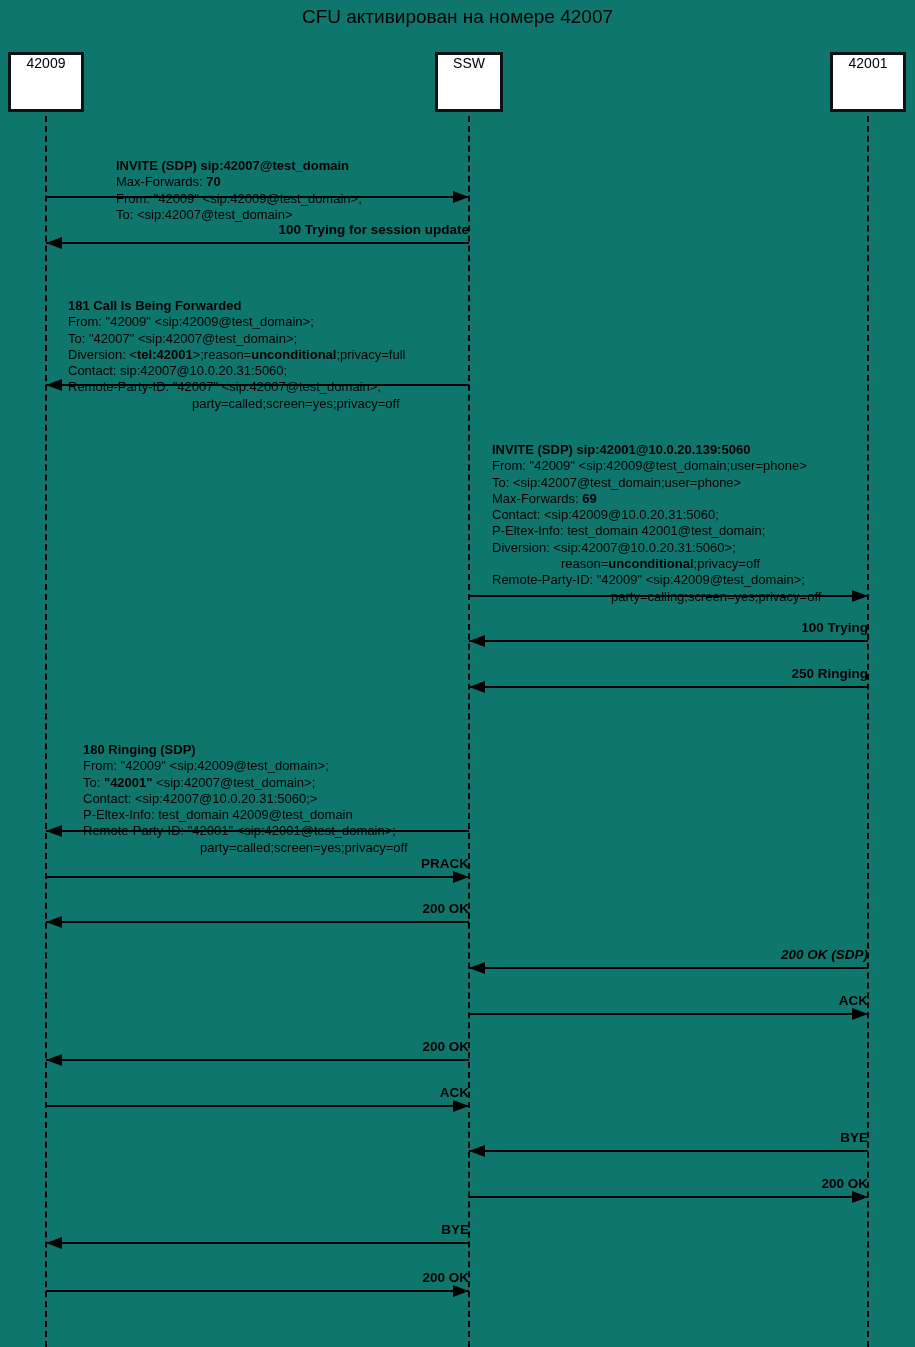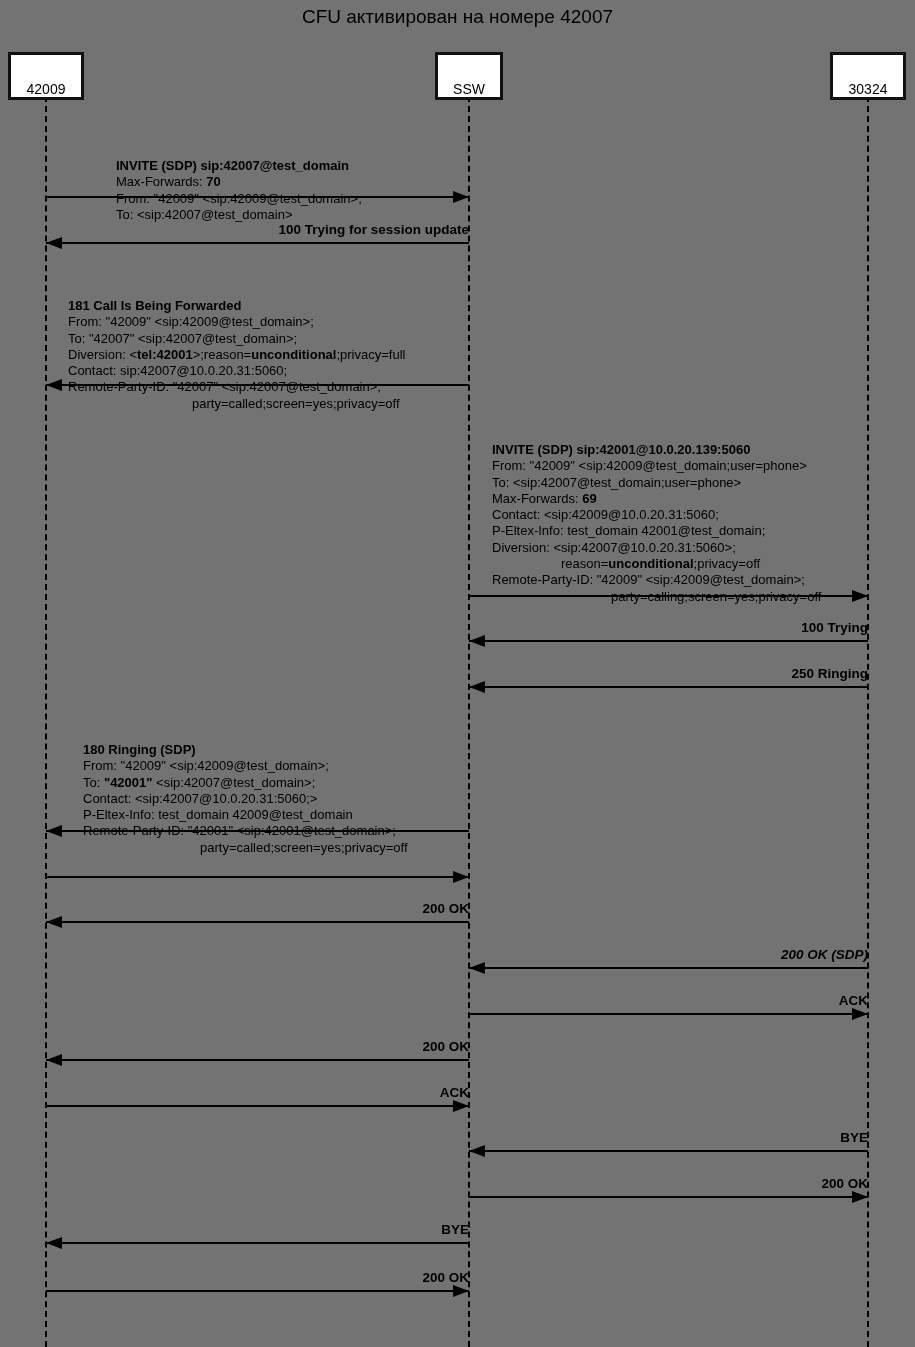--- a/index.html
+++ b/index.html
@@ -1,32 +1,32 @@
 <!DOCTYPE html>
 <html><head>
 <meta charset="utf-8">
 <style>
   html, body { margin:0; padding:0; background:#fff; }
   #diagram {
     position:relative; width:915px; height:1347px; overflow:hidden;
-    background:#737373; color:#000;
+    background:#0f766e; color:#000;
     font-family:"Liberation Sans","DejaVu Sans",sans-serif;
   }
   .title {
     position:absolute; top:5px; left:0; width:915px;
     text-align:center; font-size:19px; line-height:24px;
   }
   .lifeline {
     position:absolute; top:96px; height:1251px; width:0;
     border-left:2px dashed #000;
   }
   .actor-box {
-    position:absolute; top:52px; height:48px; box-sizing:border-box;
+    position:absolute; top:52px; height:60px; box-sizing:border-box;
     border:3px solid #111; background:#fff;
-    display:flex; align-items:flex-end; justify-content:center;
+    display:flex; align-items:flex-start; justify-content:center;
     font-size:14px;
   }
   .msg-line { position:absolute; height:0; border-top:2px solid #000; }
   .arrow-head {
     position:absolute; width:0; height:0;
     border-top:6px solid transparent; border-bottom:6px solid transparent;
   }
   .arrow-head.right { border-left:16px solid #000; }
   .arrow-head.left  { border-right:16px solid #000; }
   .msg-label {
@@ -44,21 +44,21 @@
 <div class="lifeline" style="left: 45px;"></div>
     <div class="actor-box" style="left: 8px; width: 76px;">
       <span>42009</span>
     </div>
     <div class="lifeline" style="left: 468px;"></div>
     <div class="actor-box" style="left: 435px; width: 68px;">
       <span>SSW</span>
     </div>
     <div class="lifeline" style="left: 867px;"></div>
     <div class="actor-box" style="left: 830px; width: 76px;">
-      <span>30324</span>
+      <span>42001</span>
     </div>
     <div class="msg-line" style="left: 46px; width: 423px; top: 196px;"></div>
     <div class="arrow-head right" style="top: 191px; left: 453px;"></div>
     <div class="msg-block" style="left: 116px; top: 130px;"><div class="msg-block-line"><span class="b">INVITE (SDP) sip:42007@test_domain</span></div><div class="msg-block-line"><span>Max-Forwards: </span><span class="b">70</span></div><div class="msg-block-line"><span>From: "42009" &lt;sip:42009@test_domain&gt;;</span></div><div class="msg-block-line"><span>To: &lt;sip:42007@test_domain&gt;</span></div></div>
     <div class="msg-line" style="left: 46px; width: 423px; top: 242px;"></div>
     <div class="arrow-head left" style="top: 237px; left: 46px;"></div>
     <div class="msg-label" style="left: 46px; width: 423px; top: 221px;">100 Trying for session update</div>
     <div class="msg-line" style="left: 46px; width: 423px; top: 384px;"></div>
     <div class="arrow-head left" style="top: 379px; left: 46px;"></div>
     <div class="msg-block" style="left: 68px; top: 270px;"><div class="msg-block-line"><span class="b">181 Call Is Being Forwarded</span></div><div class="msg-block-line"><span>From: "42009" &lt;sip:42009@test_domain&gt;;</span></div><div class="msg-block-line"><span>To: "42007" &lt;sip:42007@test_domain&gt;;</span></div><div class="msg-block-line"><span>Diversion: &lt;</span><span class="b">tel:42001</span><span>&gt;;reason=</span><span class="b">unconditional</span><span>;privacy=full</span></div><div class="msg-block-line"><span>Contact: sip:42007@10.0.20.31:5060;</span></div><div class="msg-block-line"><span>Remote-Party-ID: "42007" &lt;sip:42007@test_domain&gt;;</span></div><div class="msg-block-line" style="padding-left: 124px;"><span>party=called;screen=yes;privacy=off</span></div></div>
@@ -69,20 +69,21 @@
     <div class="arrow-head left" style="top: 635px; left: 469px;"></div>
     <div class="msg-label" style="left: 469px; width: 399px; top: 619px;">100 Trying</div>
     <div class="msg-line" style="left: 469px; width: 399px; top: 686px;"></div>
     <div class="arrow-head left" style="top: 681px; left: 469px;"></div>
     <div class="msg-label" style="left: 469px; width: 399px; top: 665px;">250 Ringing</div>
     <div class="msg-line" style="left: 46px; width: 423px; top: 830px;"></div>
     <div class="arrow-head left" style="top: 825px; left: 46px;"></div>
     <div class="msg-block" style="left: 83px; top: 714px;"><div class="msg-block-line"><span class="b">180 Ringing (SDP)</span></div><div class="msg-block-line"><span>From: "42009" &lt;sip:42009@test_domain&gt;;</span></div><div class="msg-block-line"><span>To: </span><span class="b">"42001"</span><span> &lt;sip:42007@test_domain&gt;;</span></div><div class="msg-block-line"><span>Contact: &lt;sip:42007@10.0.20.31:5060;&gt;</span></div><div class="msg-block-line"><span>P-Eltex-Info: test_domain 42009@test_domain</span></div><div class="msg-block-line"><span>Remote-Party-ID: "42001" &lt;sip:42001@test_domain&gt;;</span></div><div class="msg-block-line" style="padding-left: 117px;"><span>party=called;screen=yes;privacy=off</span></div></div>
     <div class="msg-line" style="left: 46px; width: 423px; top: 876px;"></div>
     <div class="arrow-head right" style="top: 871px; left: 453px;"></div>
+    <div class="msg-label" style="left: 46px; width: 423px; top: 855px;">PRACK</div>
     <div class="msg-line" style="left: 46px; width: 423px; top: 921px;"></div>
     <div class="arrow-head left" style="top: 916px; left: 46px;"></div>
     <div class="msg-label" style="left: 46px; width: 423px; top: 900px;">200 OK</div>
     <div class="msg-line" style="left: 469px; width: 399px; top: 967px;"></div>
     <div class="arrow-head left" style="top: 962px; left: 469px;"></div>
     <div class="msg-label" style="left: 469px; width: 399px; top: 946px; font-style: italic;">200 OK (SDP)</div>
     <div class="msg-line" style="left: 469px; width: 399px; top: 1013px;"></div>
     <div class="arrow-head right" style="top: 1008px; left: 852px;"></div>
     <div class="msg-label" style="left: 469px; width: 399px; top: 992px;">ACK</div>
     <div class="msg-line" style="left: 46px; width: 423px; top: 1059px;"></div>

